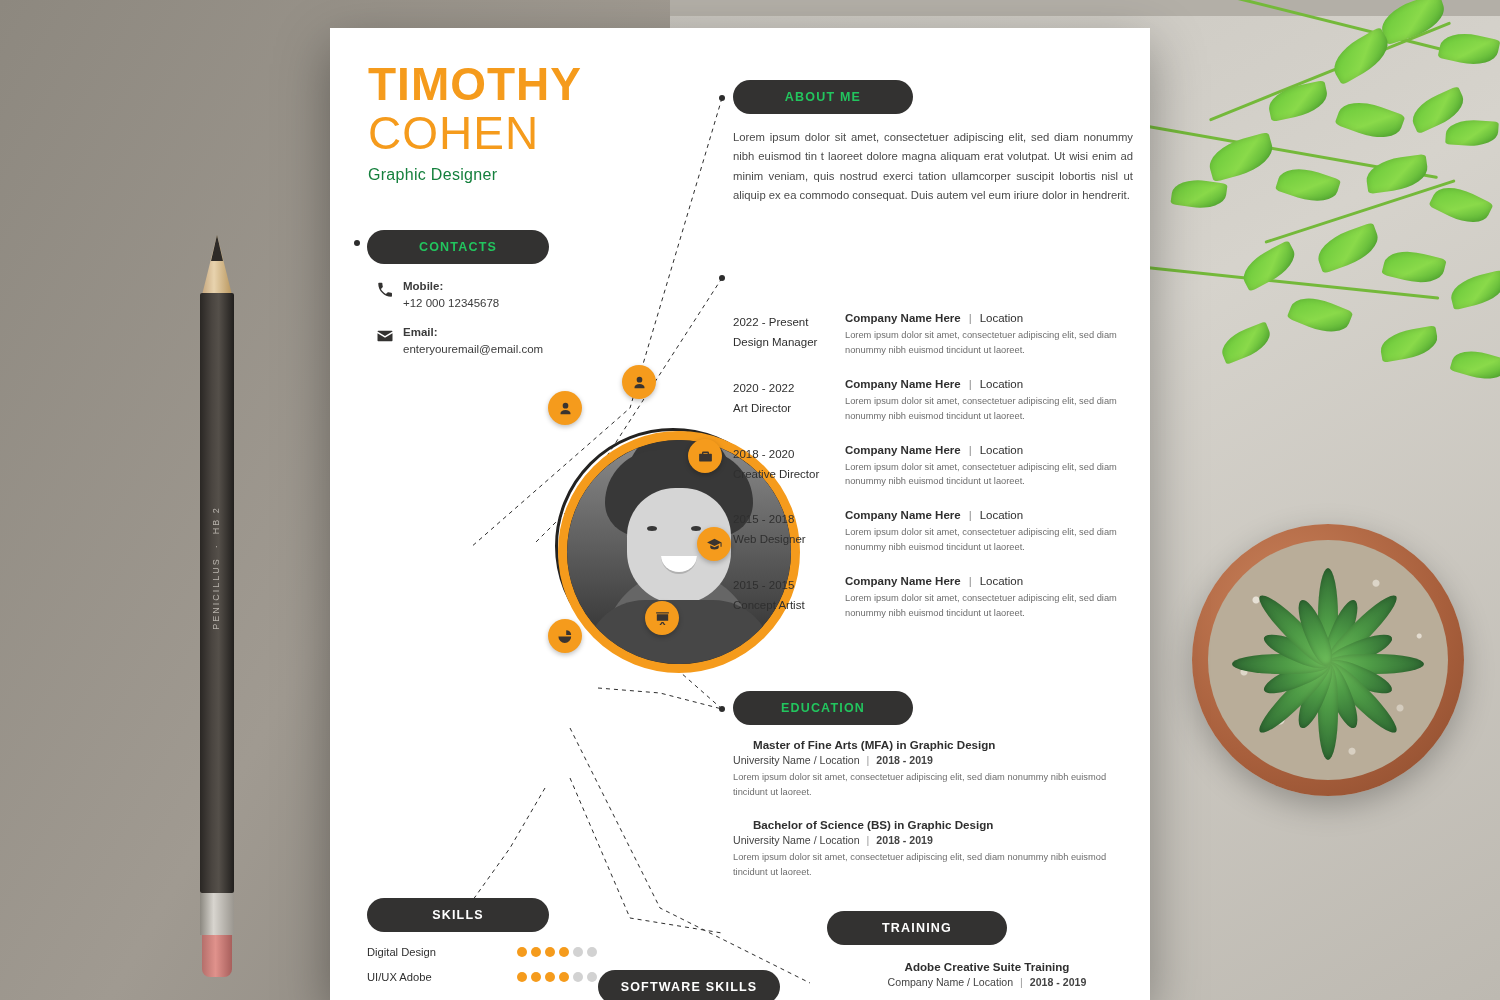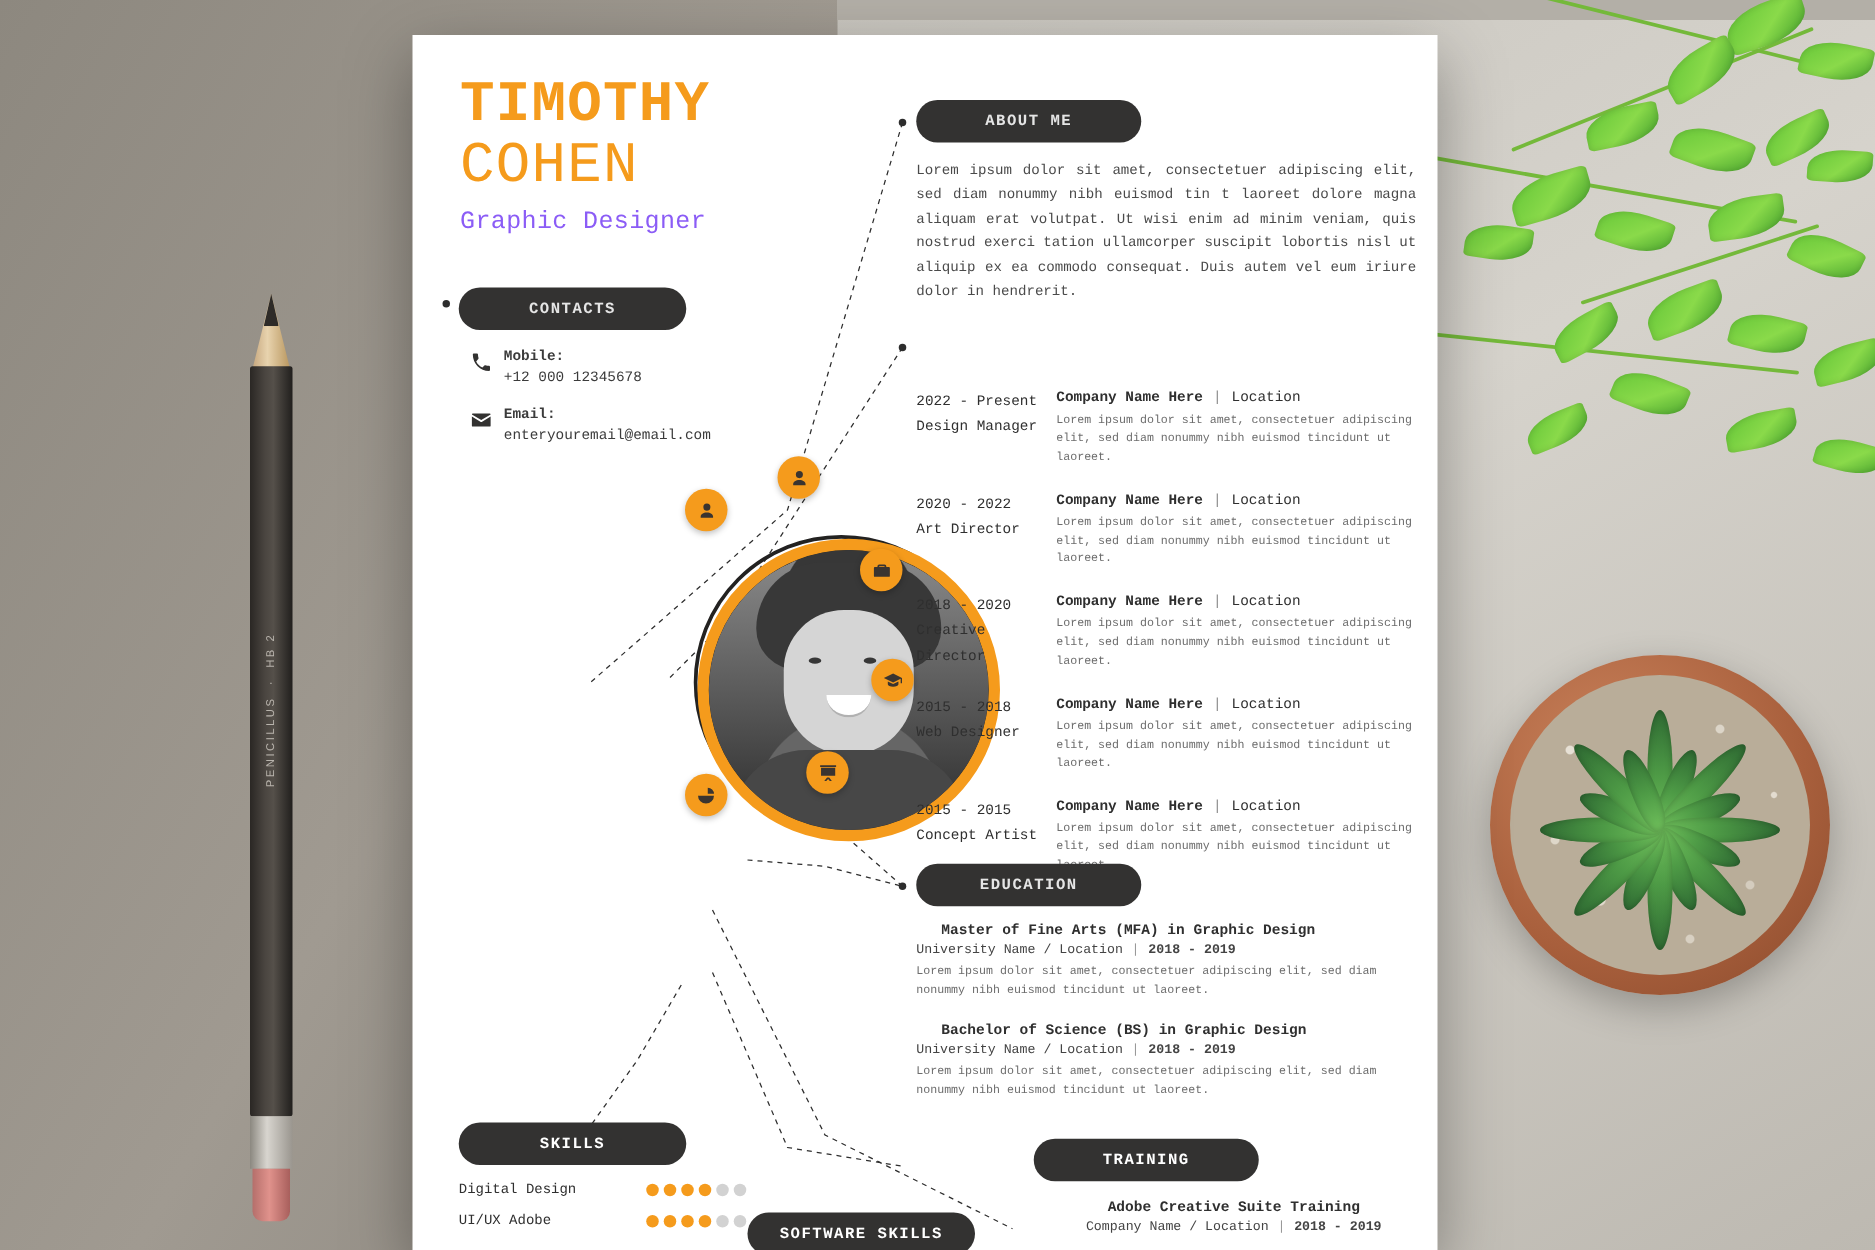--- a/index.html
+++ b/index.html
@@ -94,38 +94,38 @@
   }
   .stem { position:absolute; background:#74b93a; height:3px; border-radius:2px; }
 
   
   .page {
     position:absolute; left:330px; top:28px; width:820px; height:972px;
     background:#ffffff;
     box-shadow:0 18px 50px rgba(0,0,0,.35);
     overflow:hidden;
   }
-  .inner { position:relative; width:820px; height:972px;font-family:Liberation Mono, monospace; }
+  .inner { position:relative; width:820px; height:972px; }
 
   
   .name {
     position:absolute; left:38px; top:32px; width:340px;
   }
   .name .first {
     font-size:46px; font-weight:bold; color:#f59b1c; letter-spacing:1px; line-height:1.06;
   }
   .name .last {
     font-size:46px; color:#f59b1c; letter-spacing:1px; line-height:1.06; font-weight:300;
   }
   .name .role {
-    margin-top:8px; font-size:20px; color:#8b5cf6; letter-spacing:.3px;
+    margin-top:8px; font-size:16px; color:#15803d; letter-spacing:.3px;
   }
 
   .pill {
-    background:#333231; color:#e5e5e5; border-radius:22px;
+    background:#333231; color:#22c55e; border-radius:22px;
     font-size:12.5px; font-weight:bold; letter-spacing:1.2px;
     display:flex; align-items:center; justify-content:center;
   }
   .pill.white { color:#ffffff; }
 
   #contacts-pill { position:absolute; left:37px; top:202px; width:182px; height:34px; }
   .contact-list { position:absolute; left:37px; top:250px; width:260px; }
   .c-row { display:flex; align-items:flex-start; margin-bottom:13px; }
   .c-ico { width:36px; flex:0 0 36px; display:flex; justify-content:center; padding-top:3px; color:#333231; }
   .c-txt { font-size:11.5px; color:#3b3b3b; line-height:1.45; }

